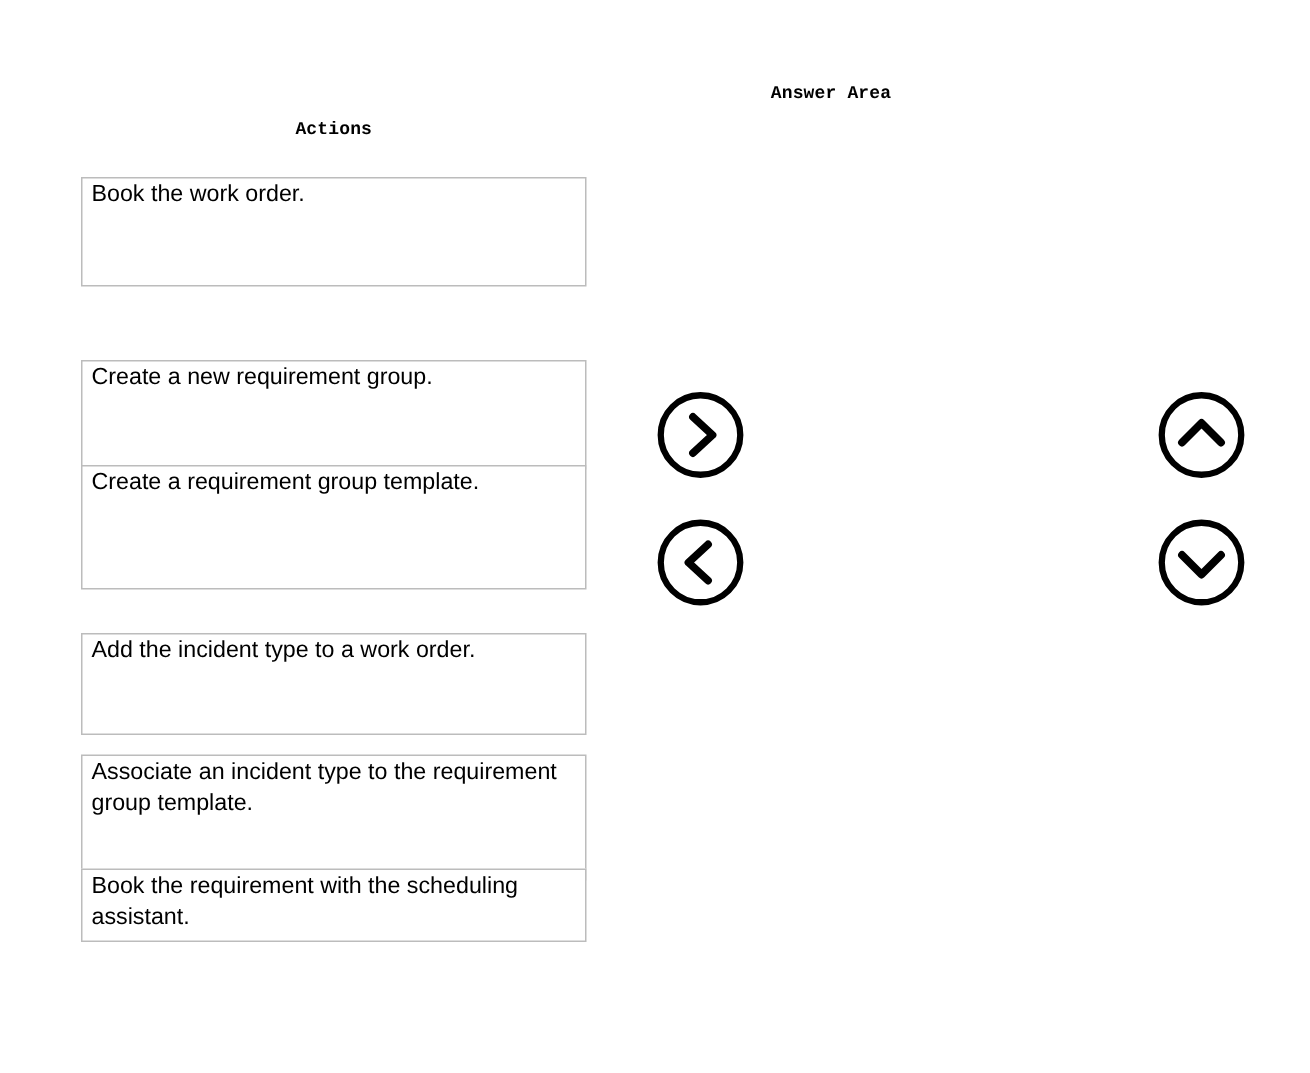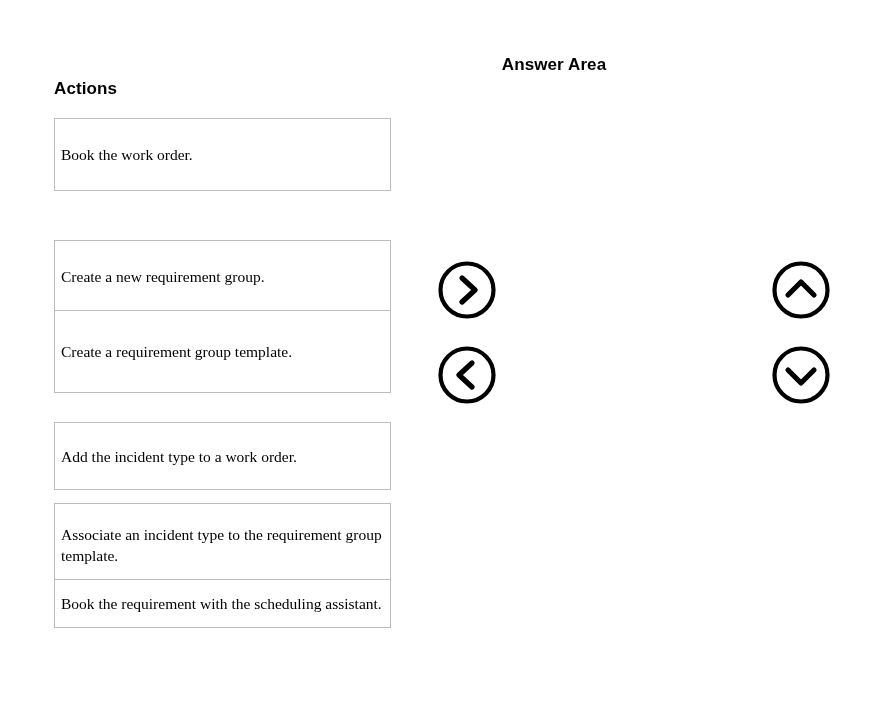--- a/index.html
+++ b/index.html
@@ -17,31 +17,32 @@
     position: relative;
     width: 873px;
     height: 715px;
     background: #ffffff;
     overflow: hidden;
   }
 
   
   .col-heading {
     position: absolute;
-    font-size: 17px;
+    font-size: 12px;
     font-weight: bold;
     color: #000000;
     white-space: nowrap;
     letter-spacing: 0.1px;
+    font-family: Liberation Mono, monospace;
   }
   #actions-heading {
     left: 54px;
     width: 337px;
     top: 79px;
-    text-align: left;
+    text-align: center;
   }
   #answer-area-heading {
     left: 420px;
     width: 268px;
     top: 55px;
     text-align: center;
   }
 
   
   #actions-list {
@@ -51,23 +52,22 @@
     width: 337px;
   }
   .action-box {
     position: absolute;
     left: 0;
     width: 337px;
     box-sizing: border-box;
     border: 1px solid #bcbcbc;
     background: #ffffff;
     display: flex;
-    align-items: center;
+    align-items: flex-start;
     padding: 0 6px 0 6px;
-    font-family: Liberation Serif, serif;
   }
   .action-box .action-text {
     font-size: 15.5px;
     line-height: 21px;
     color: #000000;
     display: block;
     width: 100%;
   }
 
   

